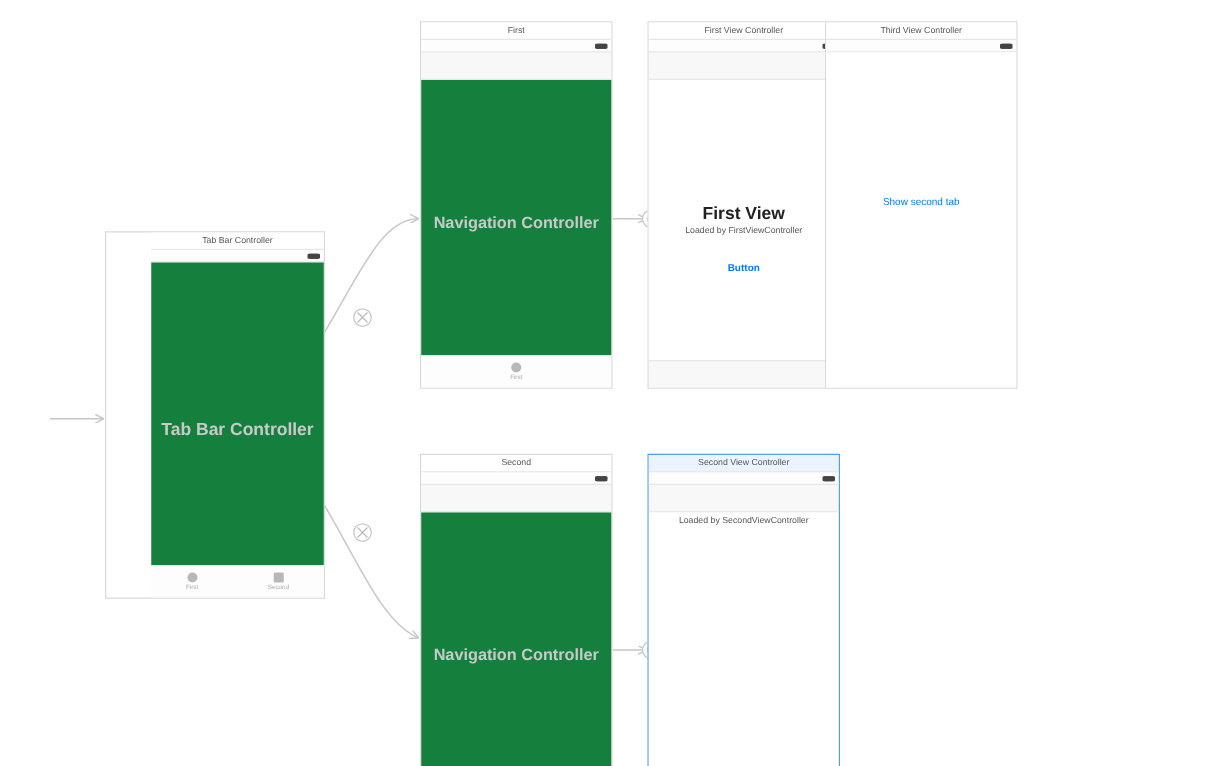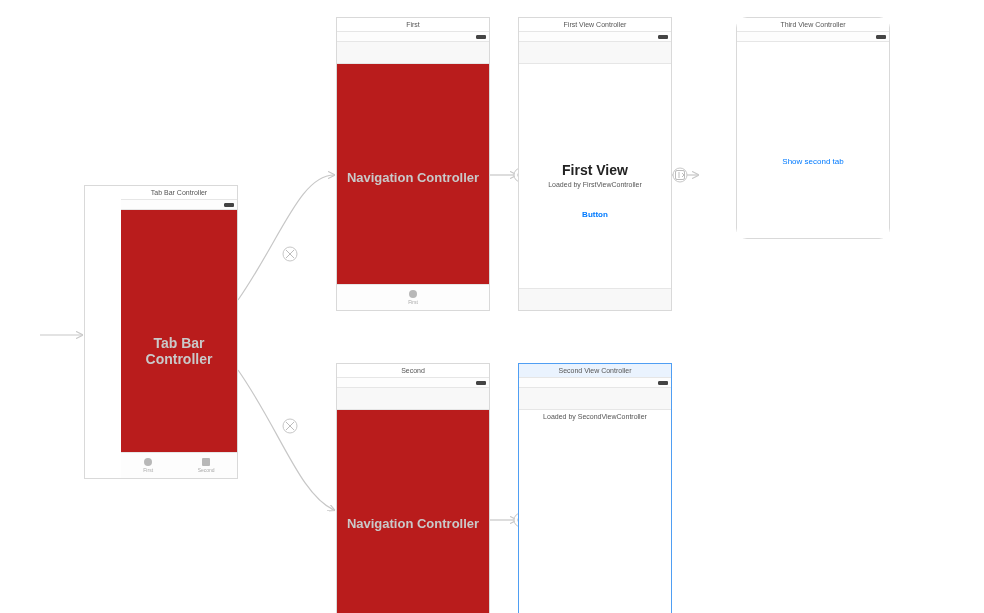--- a/index.html
+++ b/index.html
@@ -42,21 +42,21 @@
     background: #444;
     box-shadow: 1px 0 0 0 #444;
   }
   .nav-bar {
     height: 22px;
     border-bottom: 1px solid #e6e6e6;
     background: #f8f8f8;
   }
   .scene-body {
     flex: 1;
-    background: #b91c1c;
+    background: #15803d;
     position: relative;
   }
   .scene-body-white { background: #ffffff; }
   .scene.flex { display: flex; flex-direction: column; }
   .tab-bar {
     height: 26px;
     border-top: 1px solid #e6e6e6;
     background: #fdfdfd;
     display: flex;
     justify-content: space-around;
@@ -132,21 +132,21 @@
     <circle cx="680" cy="175" r="7" class="segue-circle"></circle>
     <rect x="675.5" y="170.5" width="9" height="9" rx="1.5" class="segue-inner"></rect>
     <path d="M679,172 L679,178 M682,173 L684,175 L682,177" class="segue-inner"></path>
   </g>
 
   <path d="M490,520 L516,520" stroke="#c7c7c7" stroke-width="1.2" fill="none" marker-end="url(#arrow)"></path>
   <circle cx="521" cy="520" r="7" class="segue-circle"></circle>
   <circle cx="521" cy="520" r="3.2" class="segue-inner"></circle>
 </svg>
 
-<div class="scene flex" style="left:84px; top:185px; width:154px; height:294px;padding-left:36px;">
+<div class="scene flex" style="left:84px; top:185px; width:176px; height:294px;padding-left:36px;">
   <div class="scene-header">
     <span>Tab Bar Controller</span>
   </div>
   <div class="status-bar">
     <div class="battery"></div>
   </div>
   <div class="scene-body">
     <div class="ghost-title" style="top:125px; font-size:14px;">Tab Bar Controller</div>
   </div>
   <div class="tab-bar">
@@ -189,21 +189,21 @@
   </div>
   <div class="nav-bar"></div>
   <div class="scene-body scene-body-white">
     <div class="view-title" style="margin-top:98px;">First View</div>
     <div class="view-subtitle">Loaded by FirstViewController</div>
     <div class="button-link" style="margin-top:22px;font-weight:bold;">Button</div>
   </div>
   <div style="height:22px; border-top:1px solid #e6e6e6; background:#f8f8f8;"></div>
 </div>
 
-<div class="scene flex" style="left:736px; top:17px; width:154px; height:222px;border-radius:11px;">
+<div class="scene flex" style="left:660px; top:17px; width:154px; height:294px;">
   <div class="scene-header">
     <span>Third View Controller</span>
   </div>
   <div class="status-bar">
     <div class="battery"></div>
   </div>
   <div class="scene-body scene-body-white">
     <div class="button-link" style="position:absolute; top:115px; left:0; right:0;">Show second tab</div>
   </div>
 </div>

